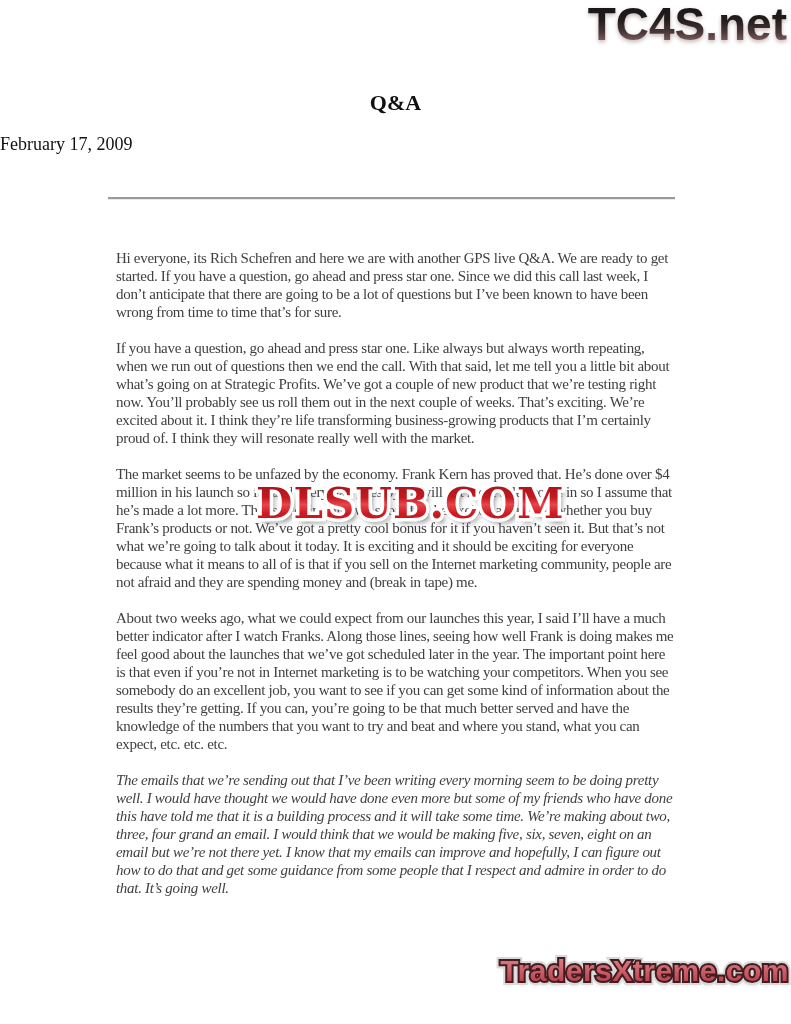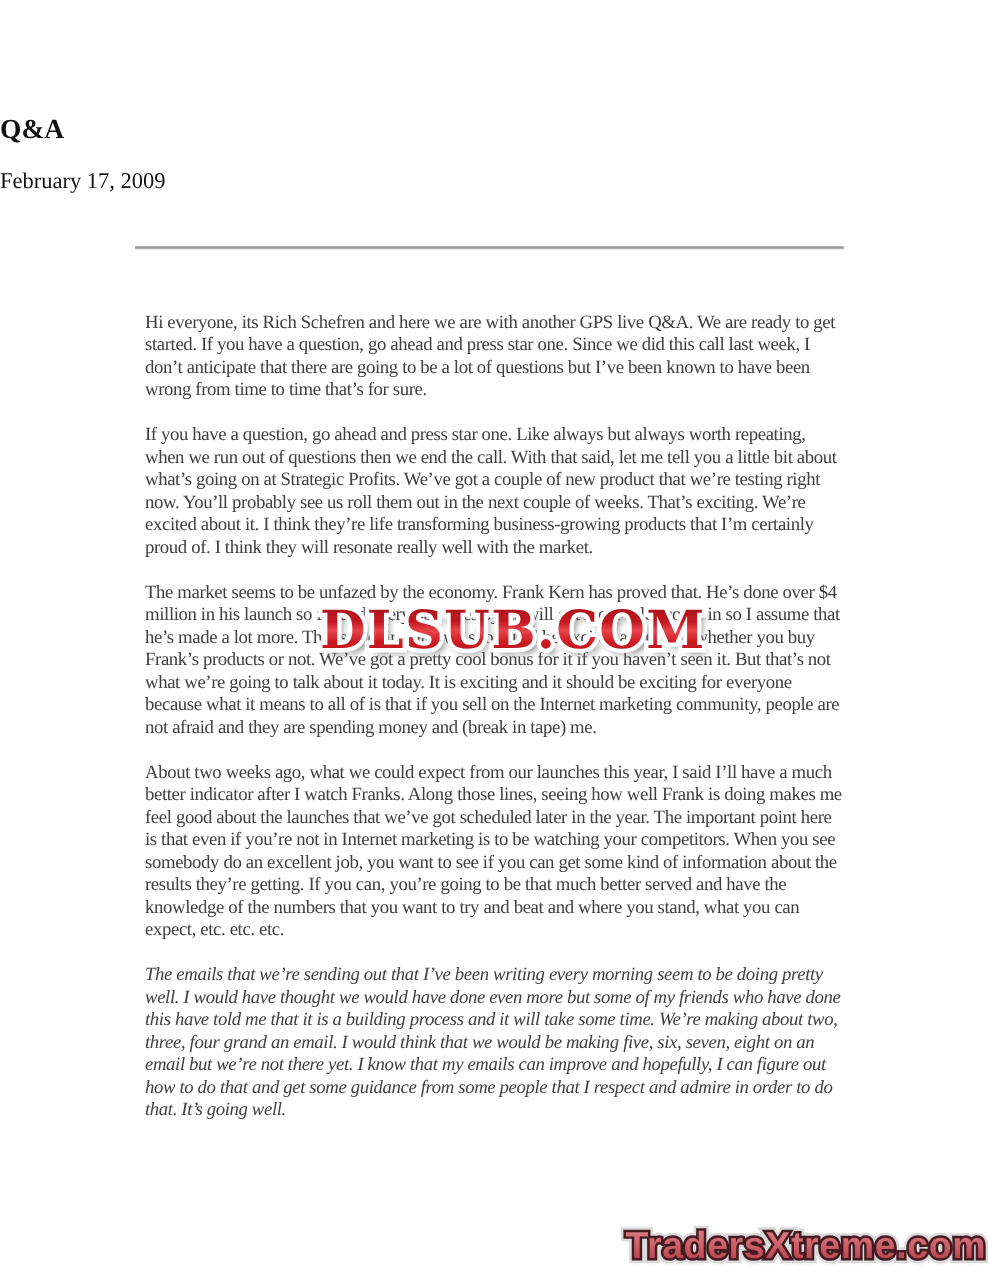--- a/index.html
+++ b/index.html
@@ -29,21 +29,21 @@
     -webkit-text-fill-color: transparent;
     filter: drop-shadow(0 2px 2px rgba(150,120,120,0.55));
   }
 
   
   .doc-title {
     position: absolute;
     top: 90px;
     left: 0;
     width: 791px;
-    text-align: left;
+    text-align: center;
     font-weight: 700;
     font-size: 22px;
     line-height: 1.2;
     color: #111;
   }
   .doc-date {
     position: absolute;
     top: 134px;
     left: 0;
     width: 791px;
@@ -99,21 +99,21 @@
     color: #cc1f26;
     background: linear-gradient(180deg, #9c1218 0%, #c41920 38%, #e8454b 52%, #cf1b22 70%, #a9131a 100%);
     -webkit-background-clip: text;
     background-clip: text;
     -webkit-text-fill-color: transparent;
   }
 
   
   .wm-bottom {
     position: absolute;
-    top: 982px;
+    top: 956px;
     right: 2px;
     line-height: 1;
     font-family: "Liberation Sans", sans-serif;
     font-weight: 700;
     font-size: 30px;
     letter-spacing: 0.5px;
     white-space: nowrap;
   }
   .wm-bottom .layer { position: absolute; top: 0; right: 0; }
   .wm-bottom .stroke-outer {
@@ -132,20 +132,21 @@
     -webkit-background-clip: text;
     background-clip: text;
     -webkit-text-fill-color: transparent;
   }
 </style>
 </head>
 <body>
 
 <div class="page">
 
+  <div class="top-logo">TC4S.net</div>
 
   <div class="doc-title">Q&amp;A</div>
 
   <div class="doc-date">February 17, 2009</div>
 
   <div class="rule"></div>
 
   <div class="body-text">
     <p>Hi everyone, its Rich Schefren and here we are with another GPS live Q&amp;A. We are ready to get started. If you have a question, go ahead and press star one. Since we did this call last week, I don’t anticipate that there are going to be a lot of questions but I’ve been known to have been wrong from time to time that’s for sure.</p>
     <p>If you have a question, go ahead and press star one. Like always but always worth repeating, when we run out of questions then we end the call. With that said, let me tell you a little bit about what’s going on at Strategic Profits. We’ve got a couple of new product that we’re testing right now. You’ll probably see us roll them out in the next couple of weeks. That’s exciting. We’re excited about it. I think they’re life transforming business-growing products that I’m certainly proud of. I think they will resonate really well with the market.</p>

